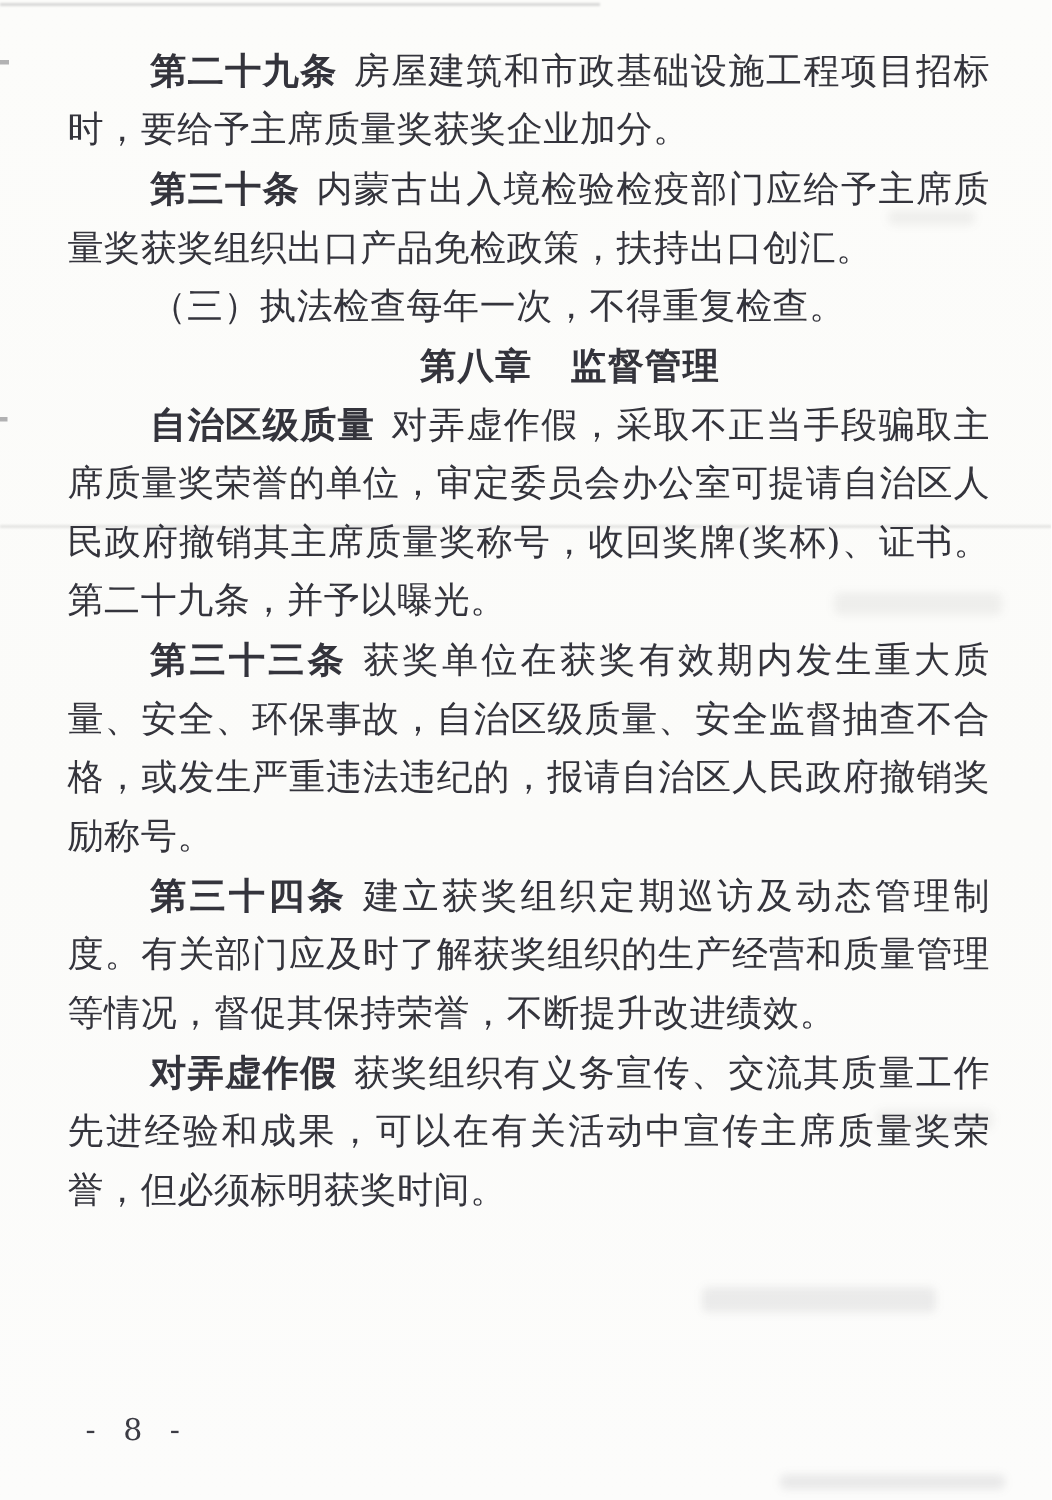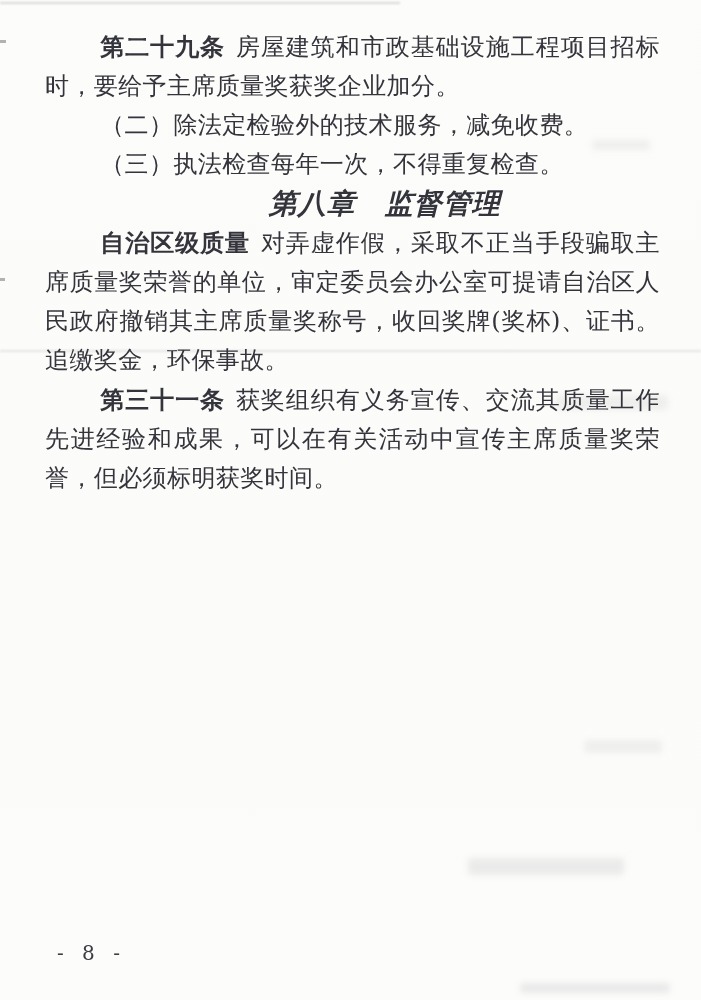--- a/index.html
+++ b/index.html
@@ -29,24 +29,23 @@
     text-indent: 2.3em;
   }
   .term {
     font-weight: bold;
     margin-right: 0.45em;
   }
   .chapter-heading {
     margin: 20px 0 23px 0;
     text-align: center;
     text-indent: 0;
-    font-size: 28px;
+    font-size: 24px;
     font-weight: bold;
     letter-spacing: 1px;
-    font-style: italic;
   }
   .page-number {
     position: absolute;
     left: 57px; top: 941px;
     font-size: 20px;
     letter-spacing: 3px;
     word-spacing: 6px;
     color: #3c3c44;
   }
   
@@ -75,32 +74,34 @@
   <div class="ghost g1"></div>
   <div class="ghost g2"></div>
   <div class="ghost g3"></div>
   <div class="ghost g4"></div>
   <div class="ghost g5"></div>
 
   <div class="doc-body">
 
     <p><span class="term">第二十九条</span><span>房屋建筑和市政基础设施工程项目招标时，要给予主席质量奖获奖企业加分。</span></p>
 
+    <p><span class="term">第三十条</span><span>内蒙古出入境检验检疫部门应给予主席质量奖获奖组织出口产品免检政策，扶持出口创汇。</span></p>
 
 
 
-    <p><span>（二）除法定检验外的技术服务，减免收费。</span></p>
 
     <p><span>（三）执法检查每年一次，不得重复检查。</span></p>
 
     <p class="chapter-heading">第八章　监督管理</p>
 
-    <p><span class="term">自治区级质量</span><span>对弄虚作假，采取不正当手段骗取主席质量奖荣誉的单位，审定委员会办公室可提请自治区人民政府撤销其主席质量奖称号，收回奖牌(奖杯)、证书。追缴奖金，环保事故。</span></p>
+    <p><span class="term">自治区级质量</span><span>对弄虚作假，采取不正当手段骗取主席质量奖荣誉的单位，审定委员会办公室可提请自治区人民政府撤销其主席质量奖称号，收回奖牌(奖杯)、证书。第二十九条，并予以曝光。</span></p>
 
+    <p><span class="term">第三十三条</span><span>获奖单位在获奖有效期内发生重大质量、安全、环保事故，自治区级质量、安全监督抽查不合格，或发生严重违法违纪的，报请自治区人民政府撤销奖励称号。</span></p>
 
+    <p><span class="term">第三十四条</span><span>建立获奖组织定期巡访及动态管理制度。有关部门应及时了解获奖组织的生产经营和质量管理等情况，督促其保持荣誉，不断提升改进绩效。</span></p>
 
-    <p><span class="term">第三十一条</span><span>获奖组织有义务宣传、交流其质量工作先进经验和成果，可以在有关活动中宣传主席质量奖荣誉，但必须标明获奖时间。</span></p>
+    <p><span class="term">对弄虚作假</span><span>获奖组织有义务宣传、交流其质量工作先进经验和成果，可以在有关活动中宣传主席质量奖荣誉，但必须标明获奖时间。</span></p>
 
   </div>
 
   <div class="page-number">- 8 -</div>
 
 </div>
 
 </body></html>

